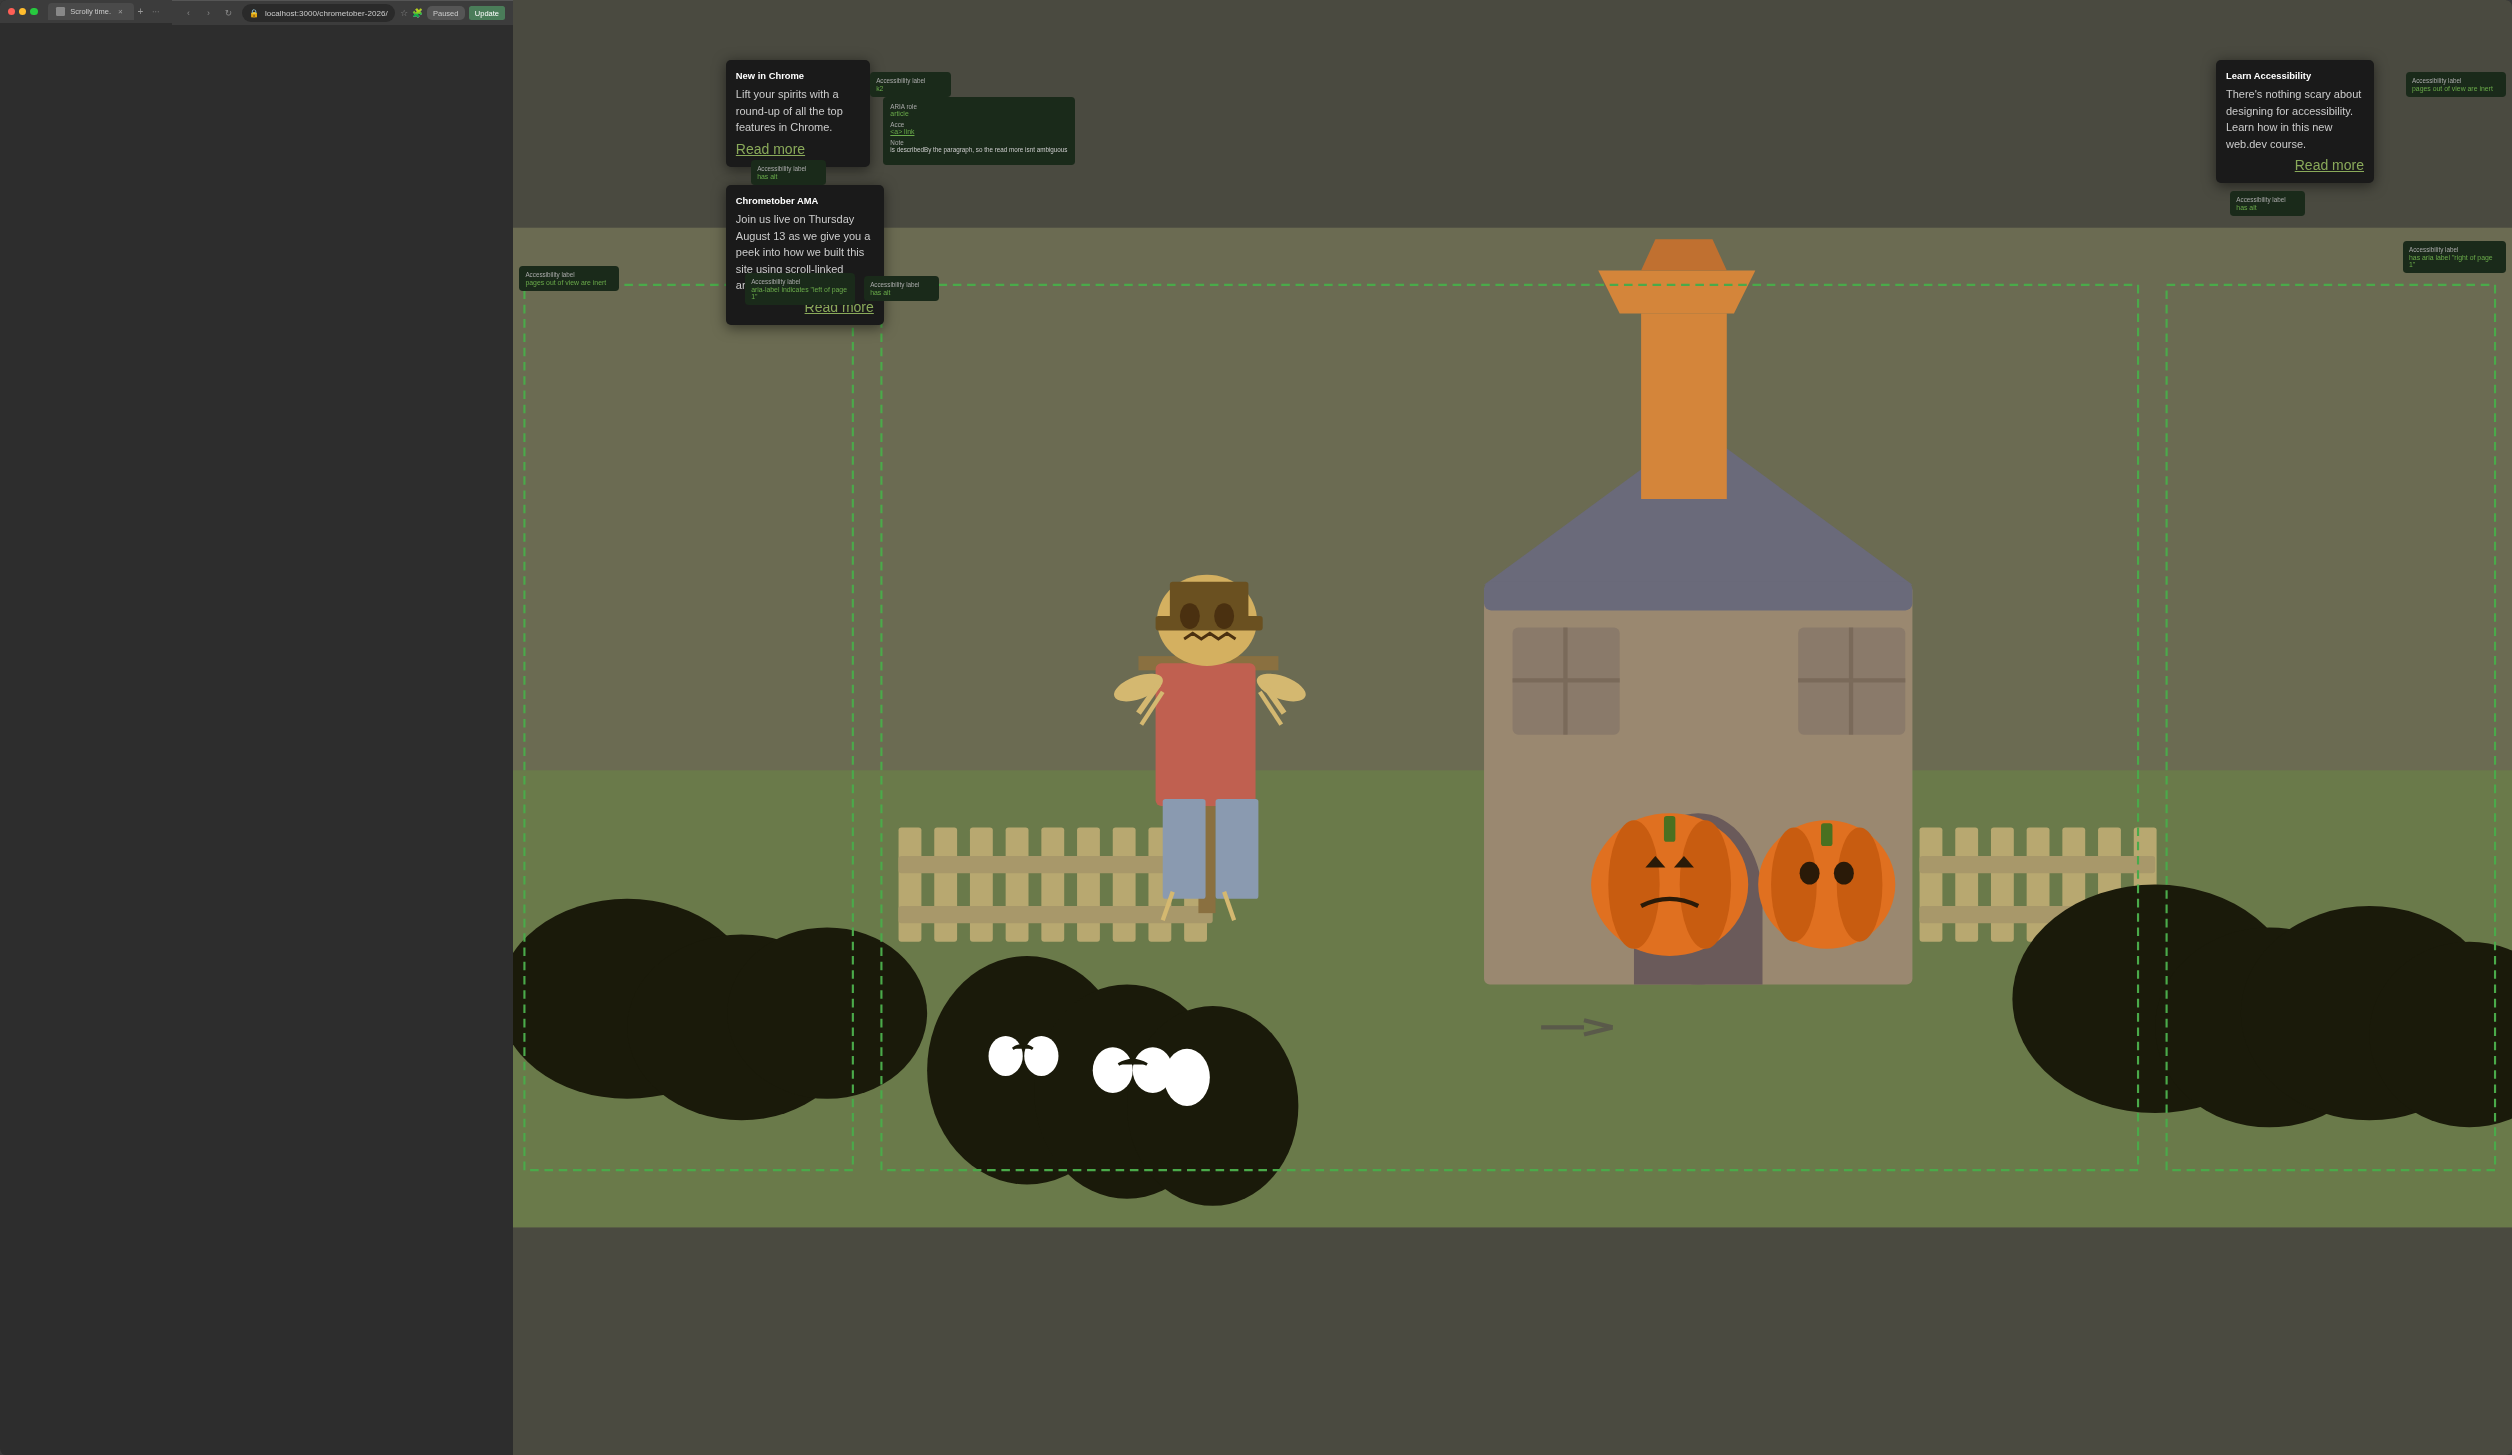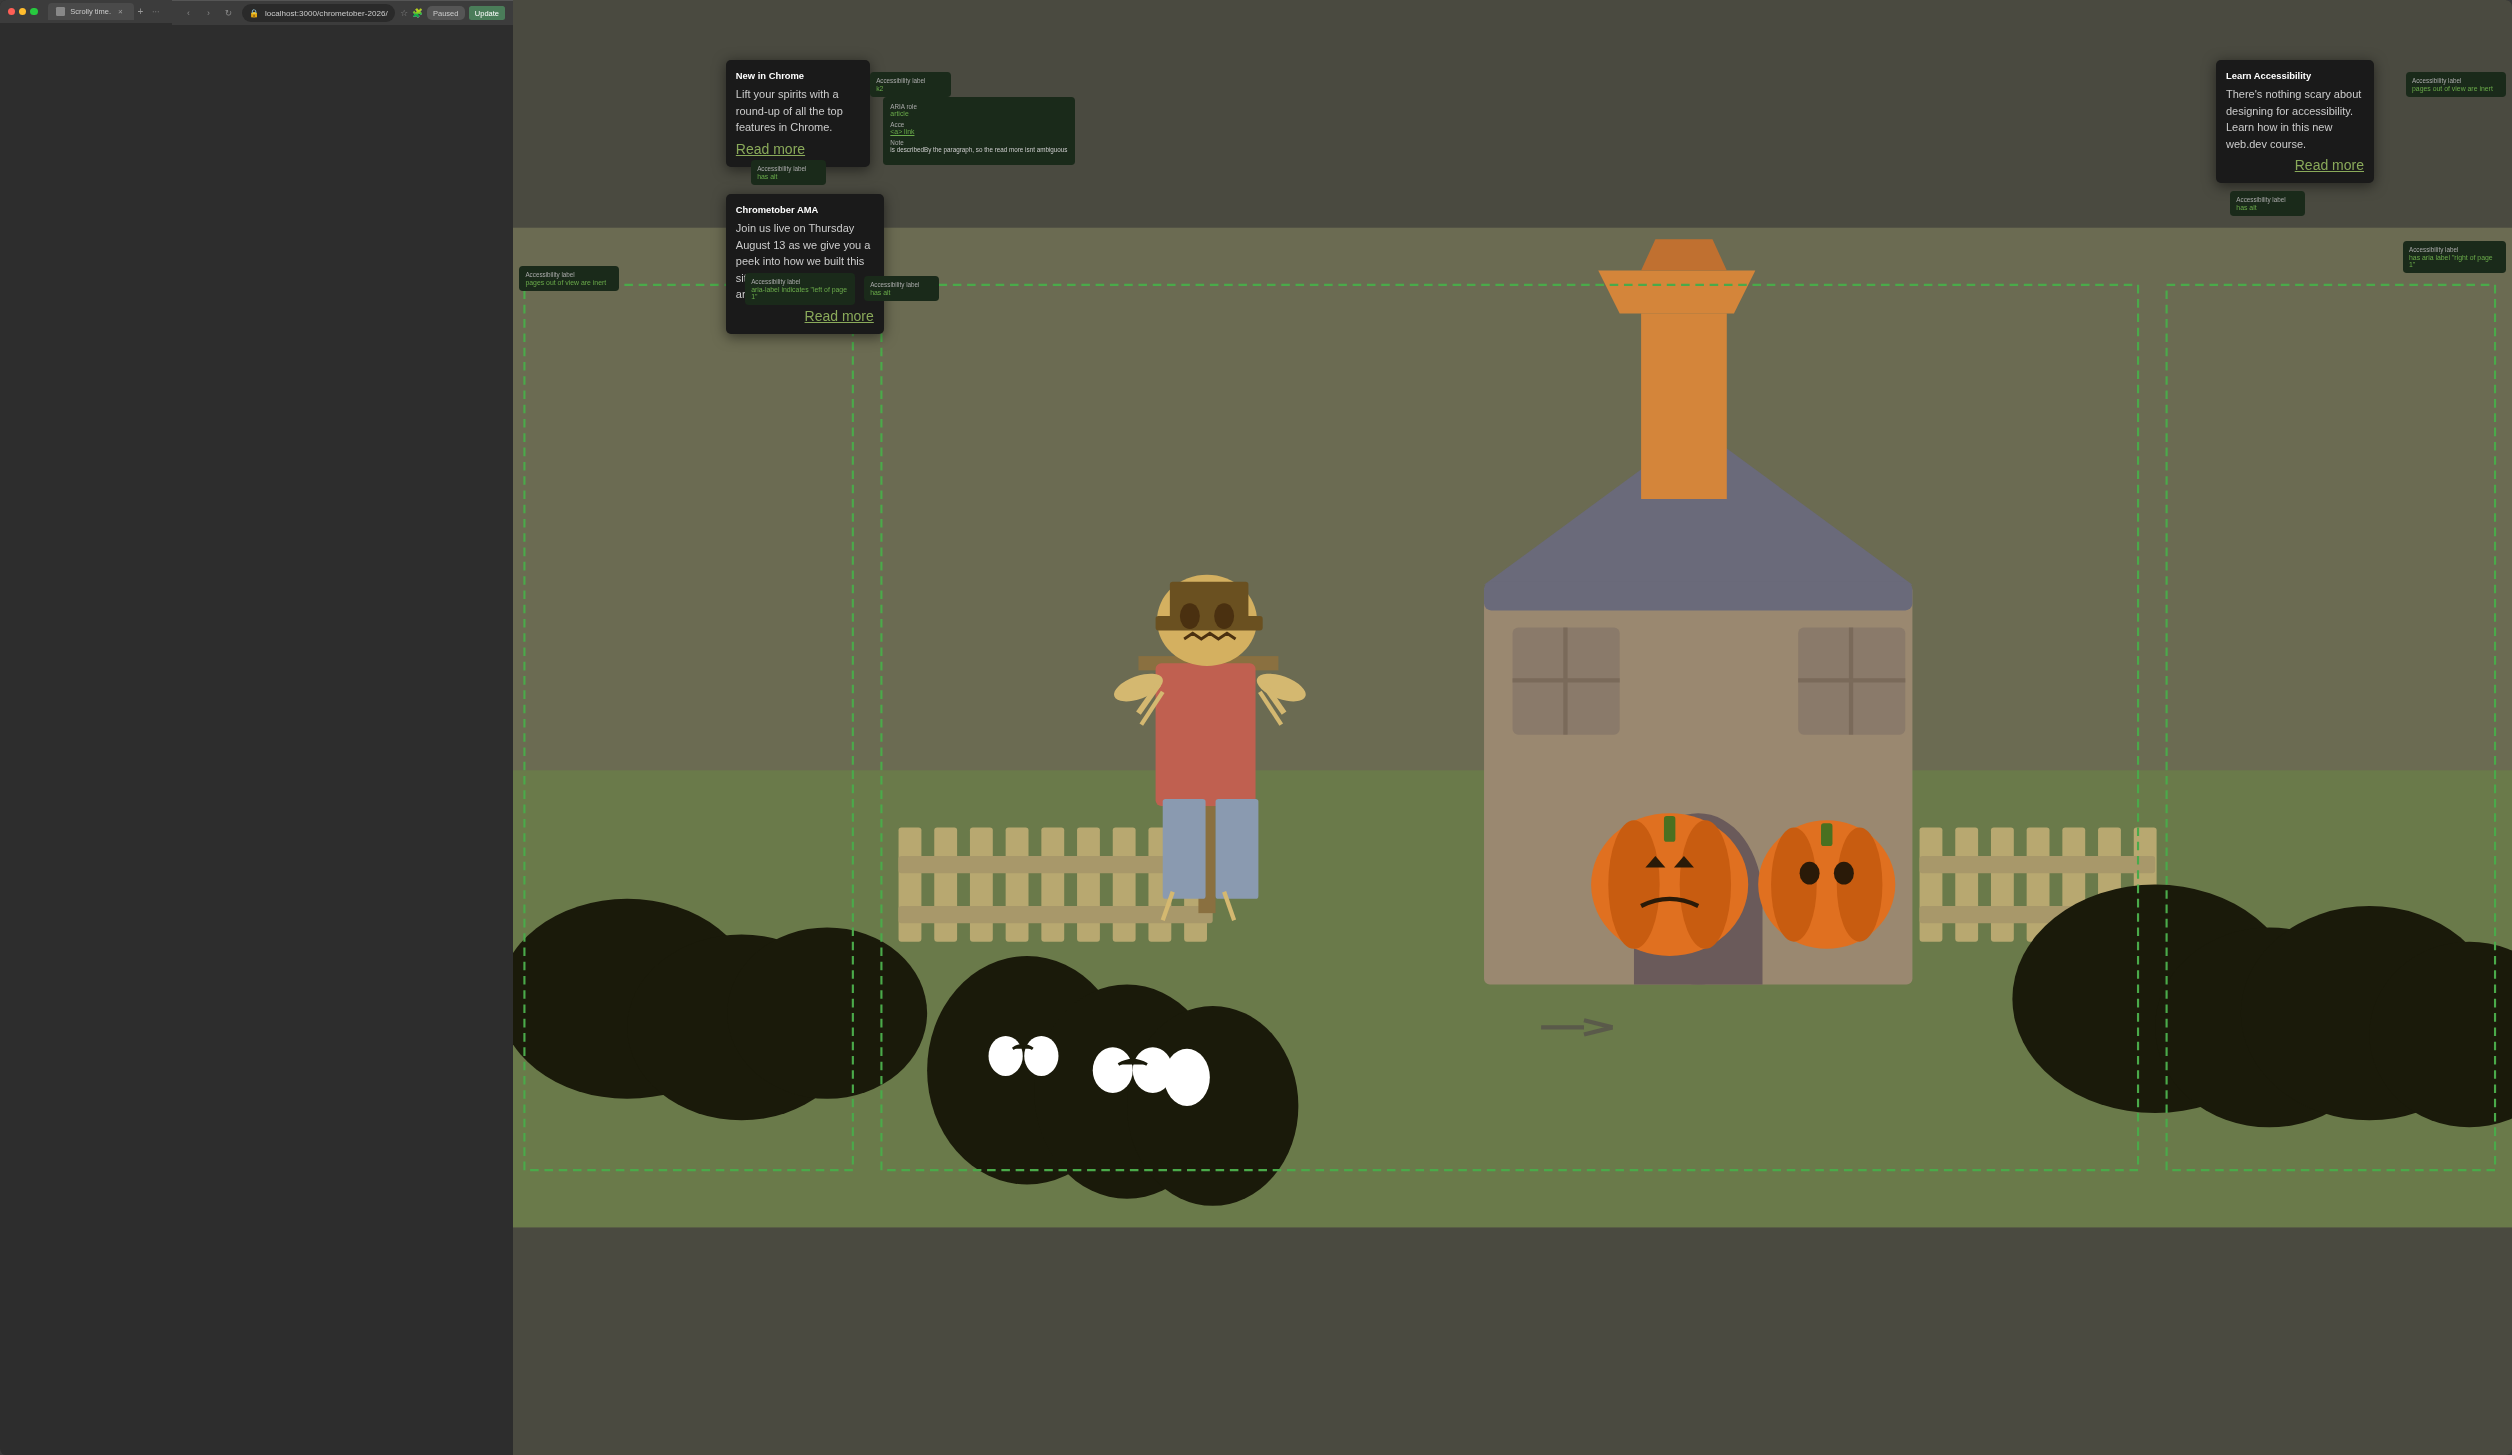--- a/index.html
+++ b/index.html
@@ -460,21 +460,21 @@
       <p>Lift your spirits with a round-up of all the top features in Chrome.</p>
       <a class="read-more-link">Read more</a>
     </div>
 
     <div class="info-card" style="right: 138px; top: 60px; width: 158px;">
       <h3>Learn Accessibility</h3>
       <p>There's nothing scary about designing for accessibility. Learn how in this new web.dev course.</p>
       <a class="read-more-link" style="float:right;">Read more</a>
     </div>
 
-    <div class="info-card" style="left: 213px; top: 185px; width: 158px; margin-top: 9px;">
+    <div class="info-card" style="left: 213px; top: 185px; width: 158px;">
       <h3>Chrometober AMA</h3>
       <p>Join us live on Thursday August 13 as we give you a peek into how we built this site using scroll-linked animations.</p>
       <a class="read-more-link" style="float:right;">Read more</a>
     </div>
 
     <div class="a11y-tooltip" style="left: 357px; top: 72px; min-width:81px;">
       <div class="label">Accessibility label</div>
       <div class="value">k2</div>
     </div>
 

